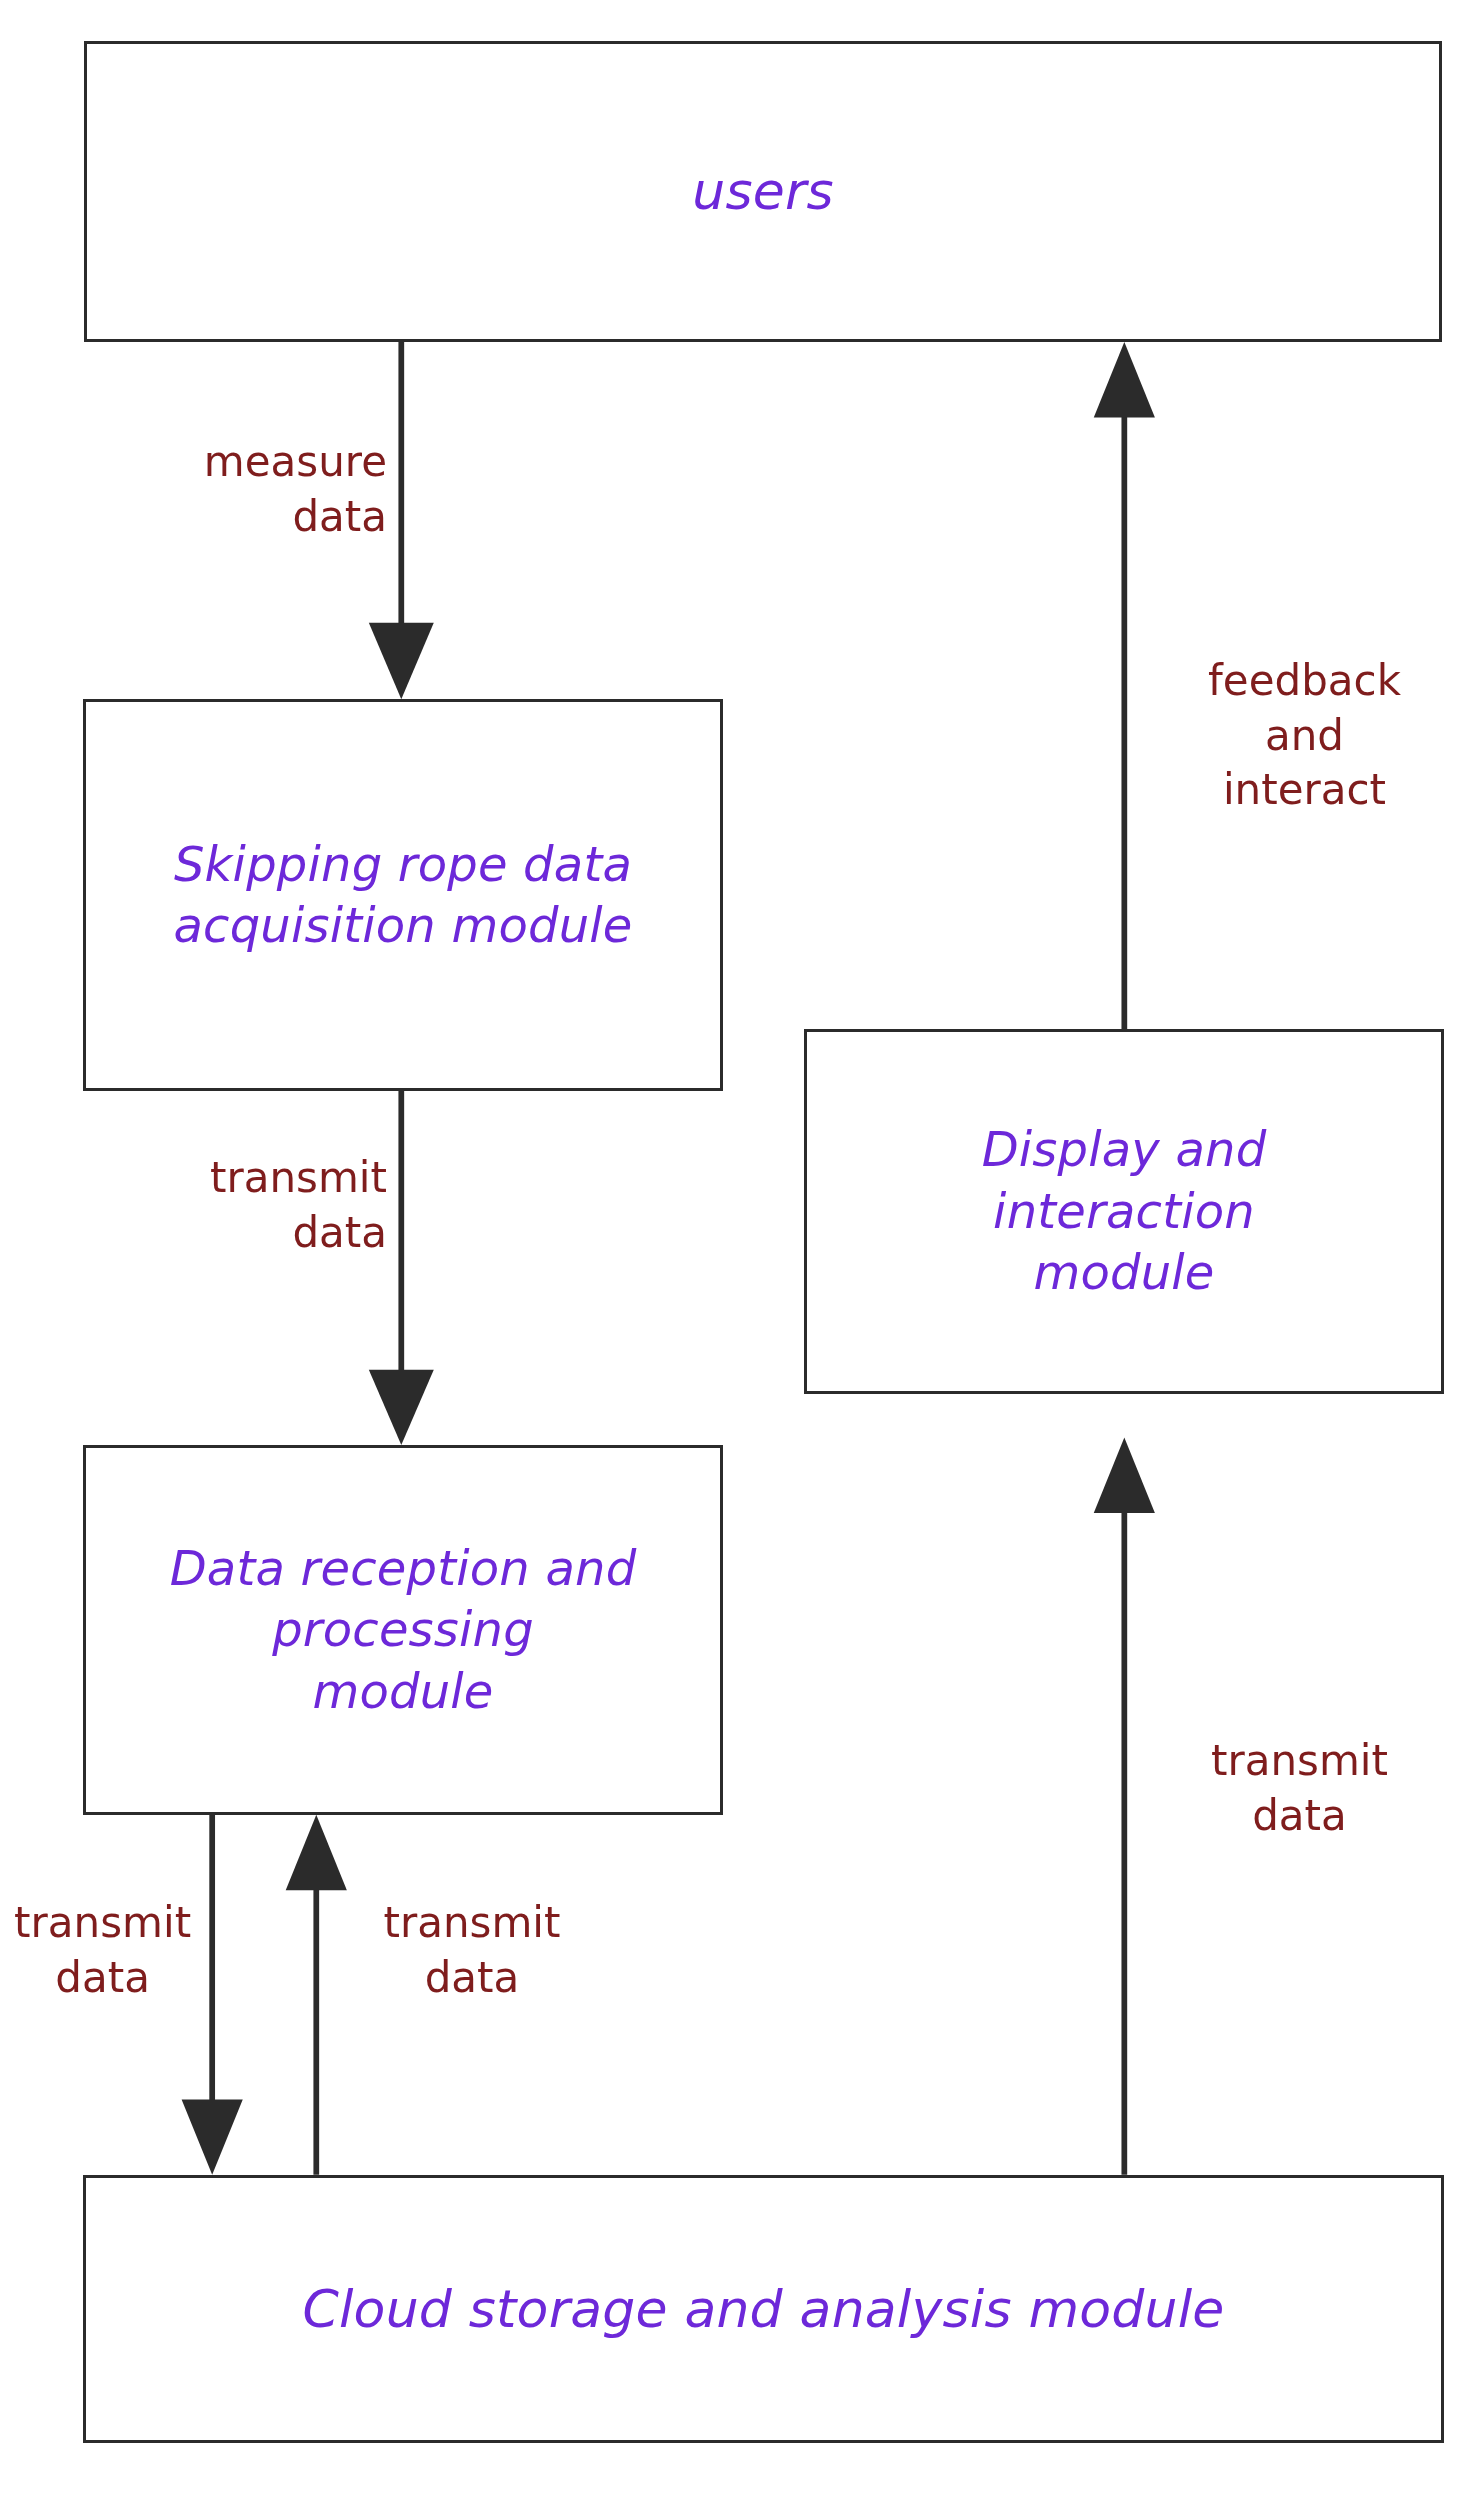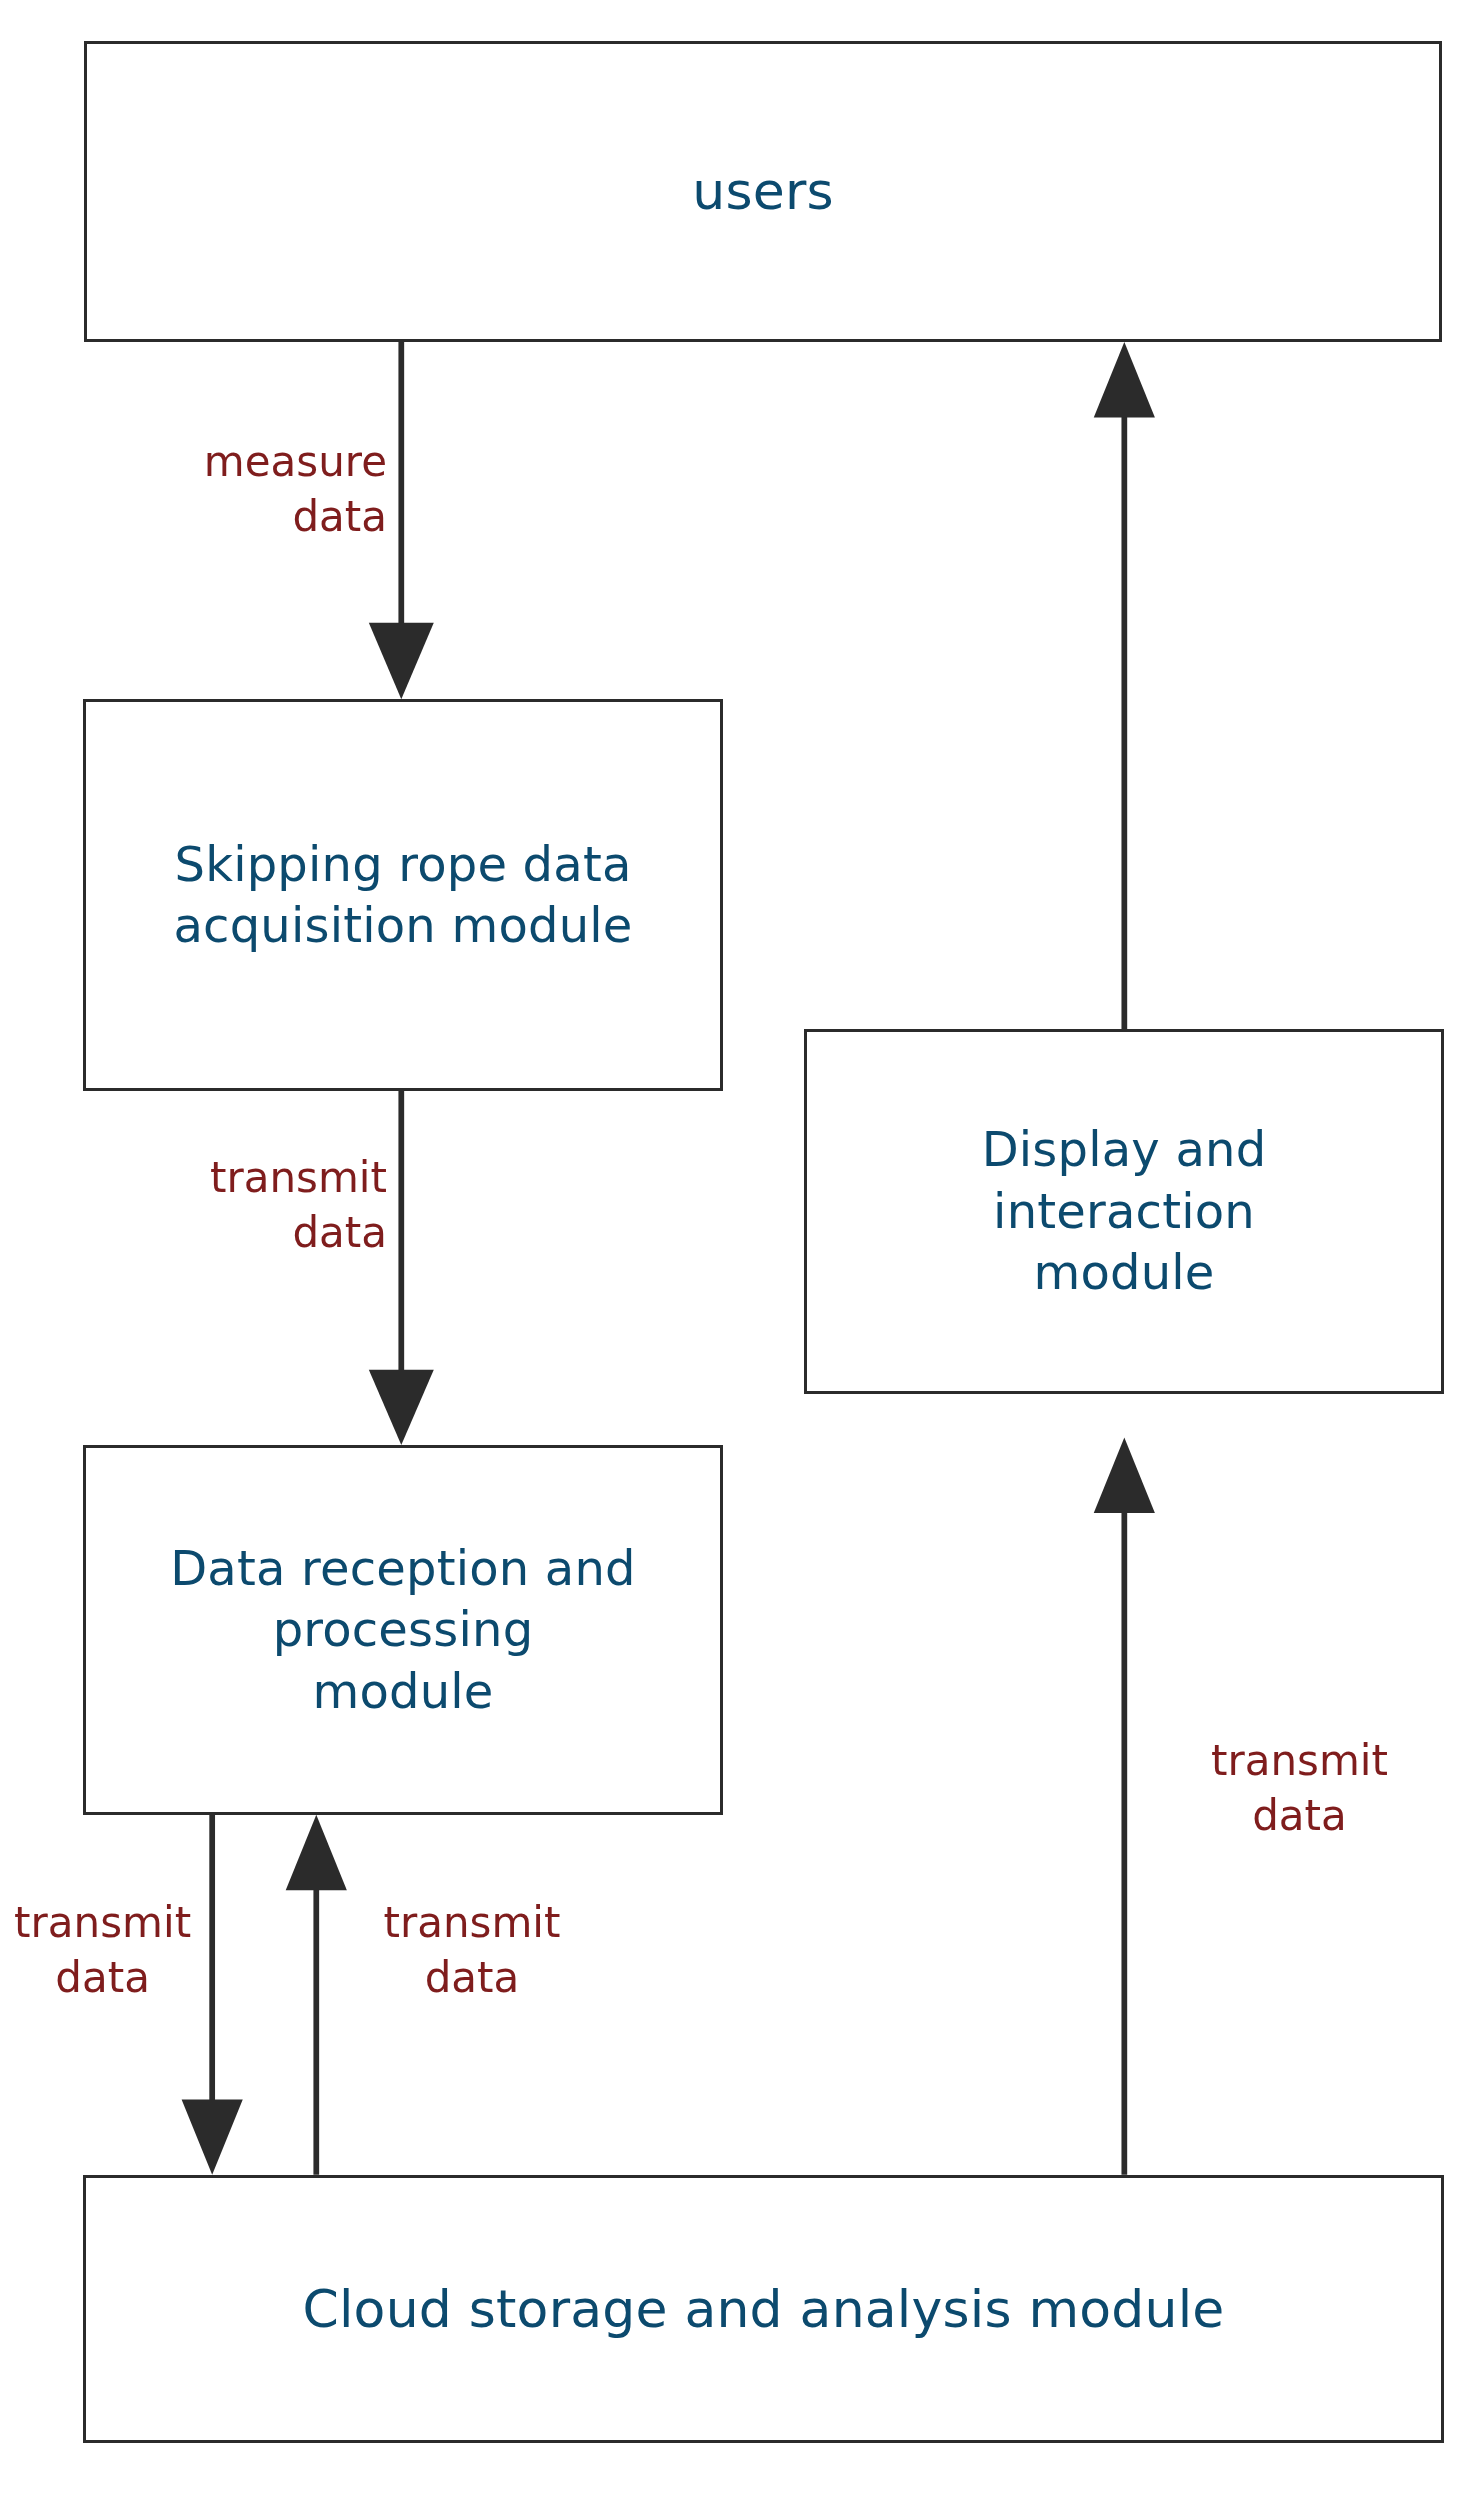--- a/index.html
+++ b/index.html
@@ -19,24 +19,25 @@
     position: absolute;
     box-sizing: border-box;
     border: 3.8px solid #2b2b2b;
     background: #ffffff;
     display: flex;
     align-items: center;
     justify-content: center;
     text-align: center;
   }
   .node-label {
-    color: #0c4a6e;
+    color: #6d28d9;
     line-height: 1.28;
     letter-spacing: 0.2px;
     white-space: pre-line;
+    font-style: italic;
   }
   .edge-label {
     position: absolute;
     color: #7f1d1d;
     line-height: 1.30;
     white-space: pre-line;
     font-size: 42px;
   }
   .edge-label.al-right { text-align: right; }
   .edge-label.al-center{ text-align: center; }
@@ -146,15 +147,18 @@
 
   <div class="edge-label al-center" id="lbl-transmit-down-left">transmit
 data</div>
 
   <div class="edge-label al-center" id="lbl-transmit-up-left">transmit
 data</div>
 
   <div class="edge-label al-center" id="lbl-transmit-right">transmit
 data</div>
 
+  <div class="edge-label al-center" id="lbl-feedback">feedback
+and
+interact</div>
 
 </div>
 
 
 </body></html>

